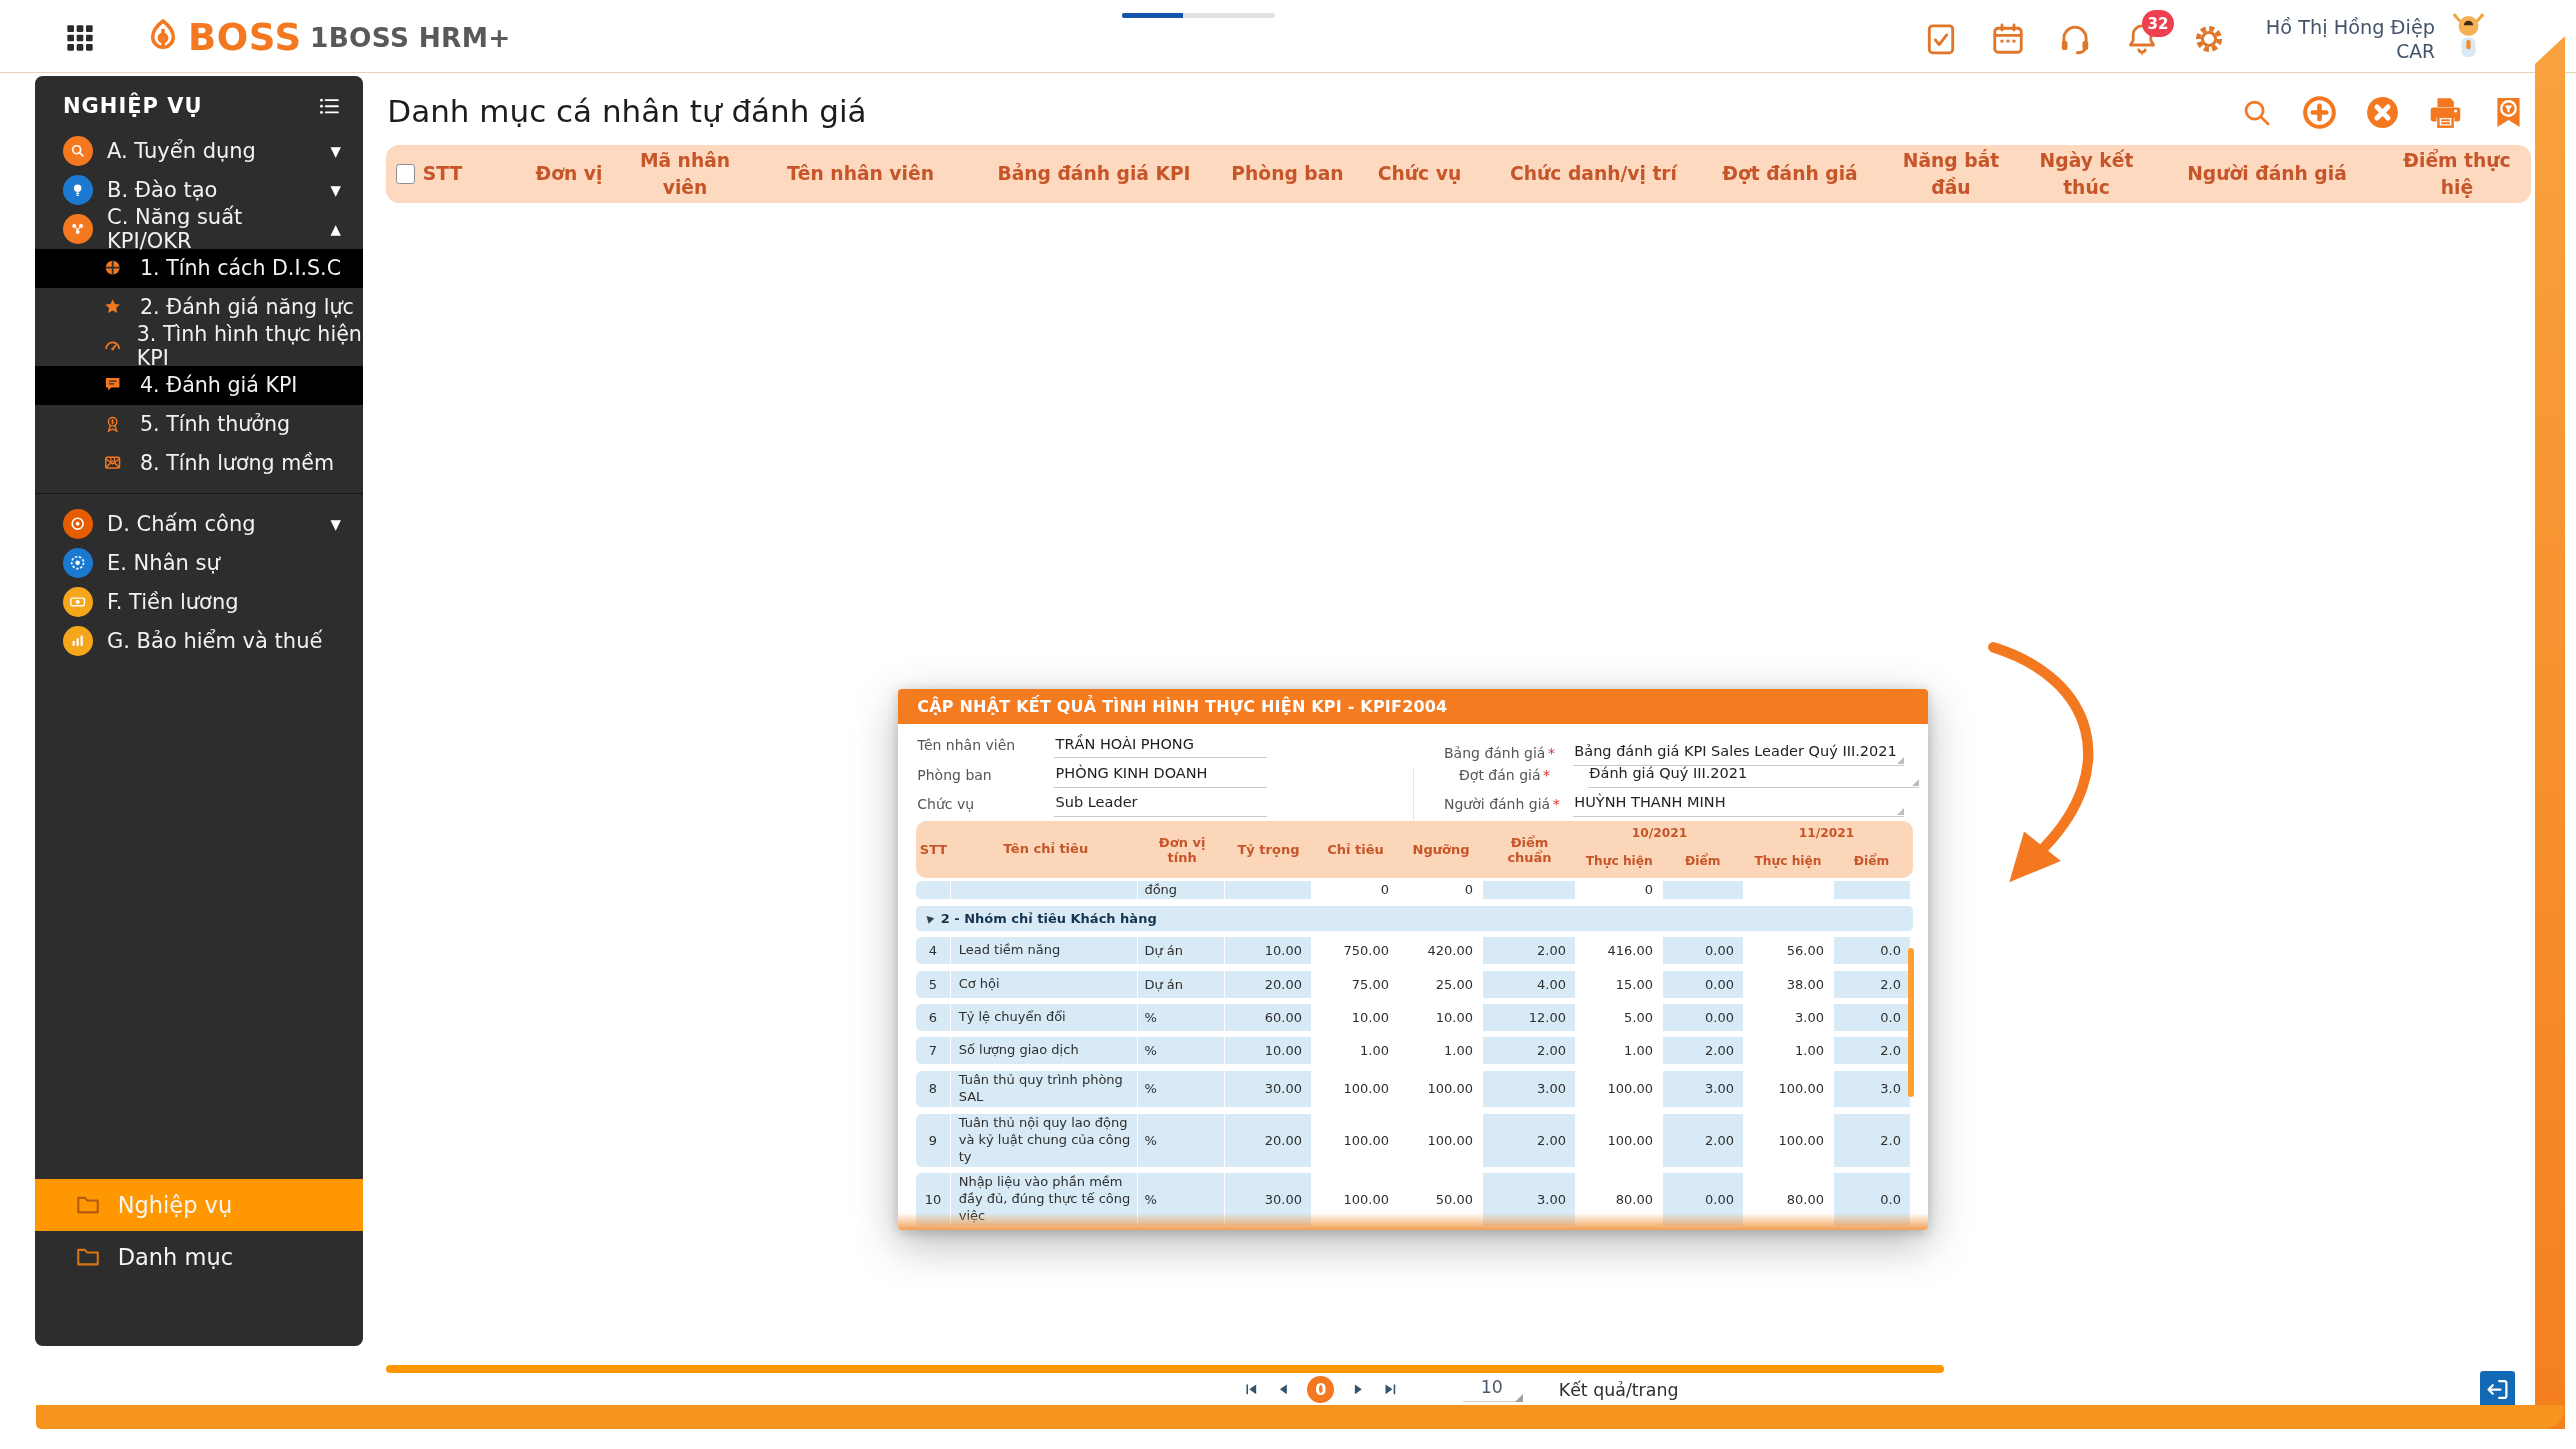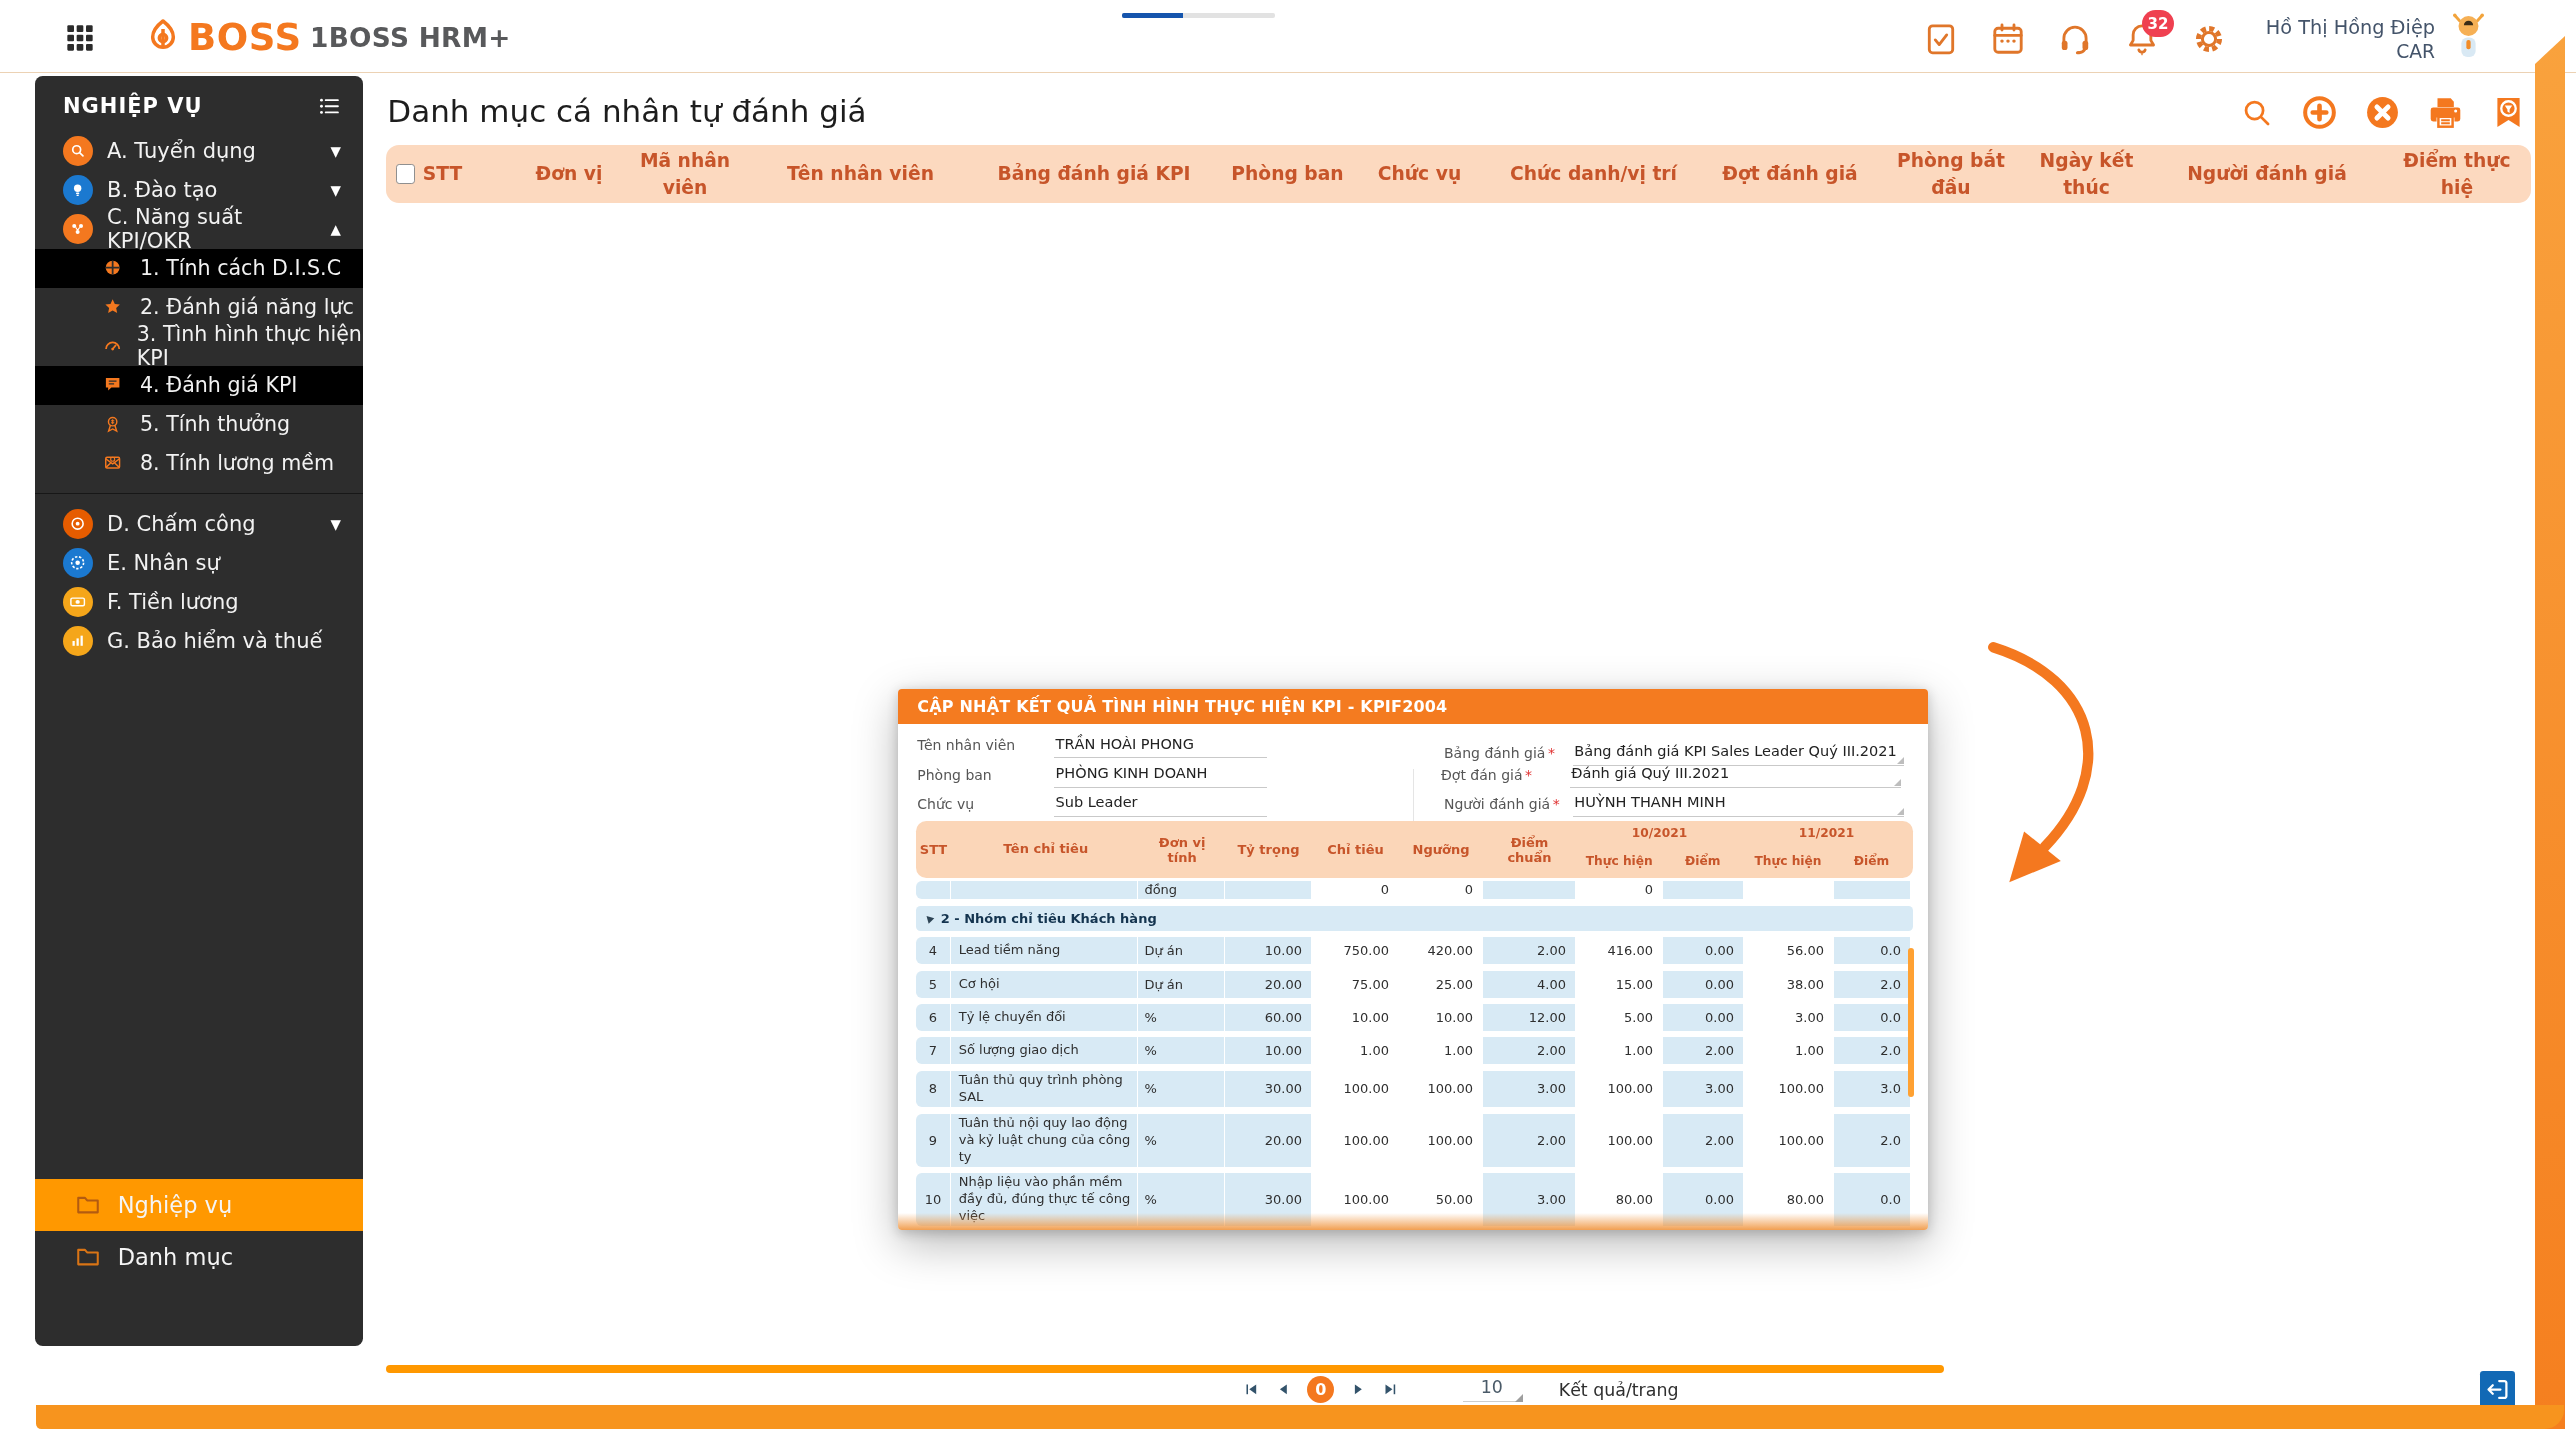--- a/index.html
+++ b/index.html
@@ -444,21 +444,21 @@
         <div class="c hc c1">STT</div>
         <div class="c hc c2"></div>
         <div class="c hc c3">Đơn vị</div>
         <div class="c hc c4">Mã nhân viên</div>
         <div class="c hc c5">Tên nhân viên</div>
         <div class="c hc c6">Bảng đánh giá KPI</div>
         <div class="c hc c7">Phòng ban</div>
         <div class="c hc c8">Chức vụ</div>
         <div class="c hc c9">Chức danh/vị trí</div>
         <div class="c hc c10">Đợt đánh giá</div>
-        <div class="c hc c11">Phòng bắt đầu</div>
+        <div class="c hc c11">Năng bắt đầu</div>
         <div class="c hc c12">Ngày kết thúc</div>
         <div class="c hc c13">Người đánh giá</div>
         <div class="c hc c14">Điểm thực hiệ</div>
       </div>
     <div class="tbody" id="tbody"></div>
   </div>
 
   <div class="popup">
     <div class="ptitle">CẬP NHẬT KẾT QUẢ TÌNH HÌNH THỰC HIỆN KPI - KPIF2004</div>
     <div class="pform" id="pform">
@@ -472,21 +472,21 @@
    <span class="fval">PHÒNG KINH DOANH</span>
  </div>
         <div class="fld" style="top:69px;left:19.3px">
    <span class="flab">Chức vụ</span>
    <span class="fval">Sub Leader</span>
  </div>
         <div class="fld r" style="top:18px;left:546px">
    <span class="flab"><span>Bảng đánh giá</span><span class="req">*</span></span>
    <span class="fval"><span>Bảng đánh giá KPI Sales Leader Quý III.2021</span><i class="rz"></i></span>
  </div>
-        <div class="fld r" style="top:40px;left:543px">
+        <div class="fld r" style="top:40px;left:561px">
    <span class="flab"><span>Đợt đán giá</span><span class="req">*</span></span>
    <span class="fval"><span>Đánh giá Quý III.2021</span><i class="rz"></i></span>
  </div>
         <div class="fld r" style="top:69px;left:546px">
    <span class="flab"><span>Người đánh giá</span><span class="req">*</span></span>
    <span class="fval"><span>HUỲNH THANH MINH</span><i class="rz"></i></span>
  </div>
       </div>
     <div class="ptbl" id="ptbl">
         <div class="ph">

